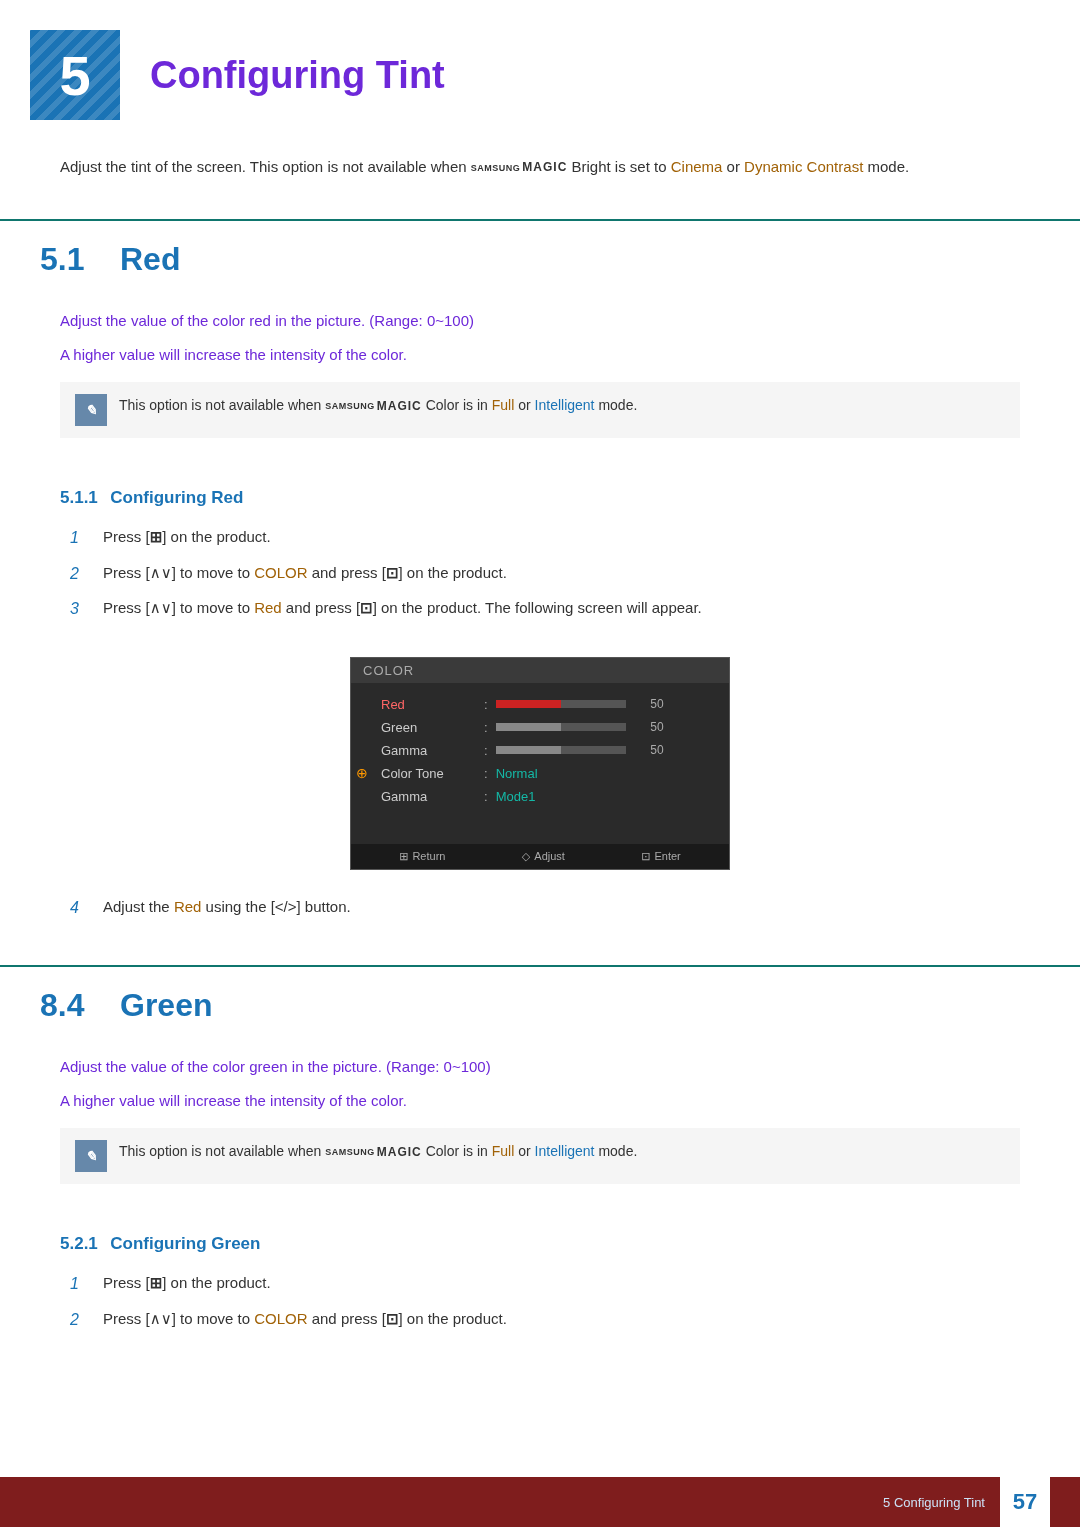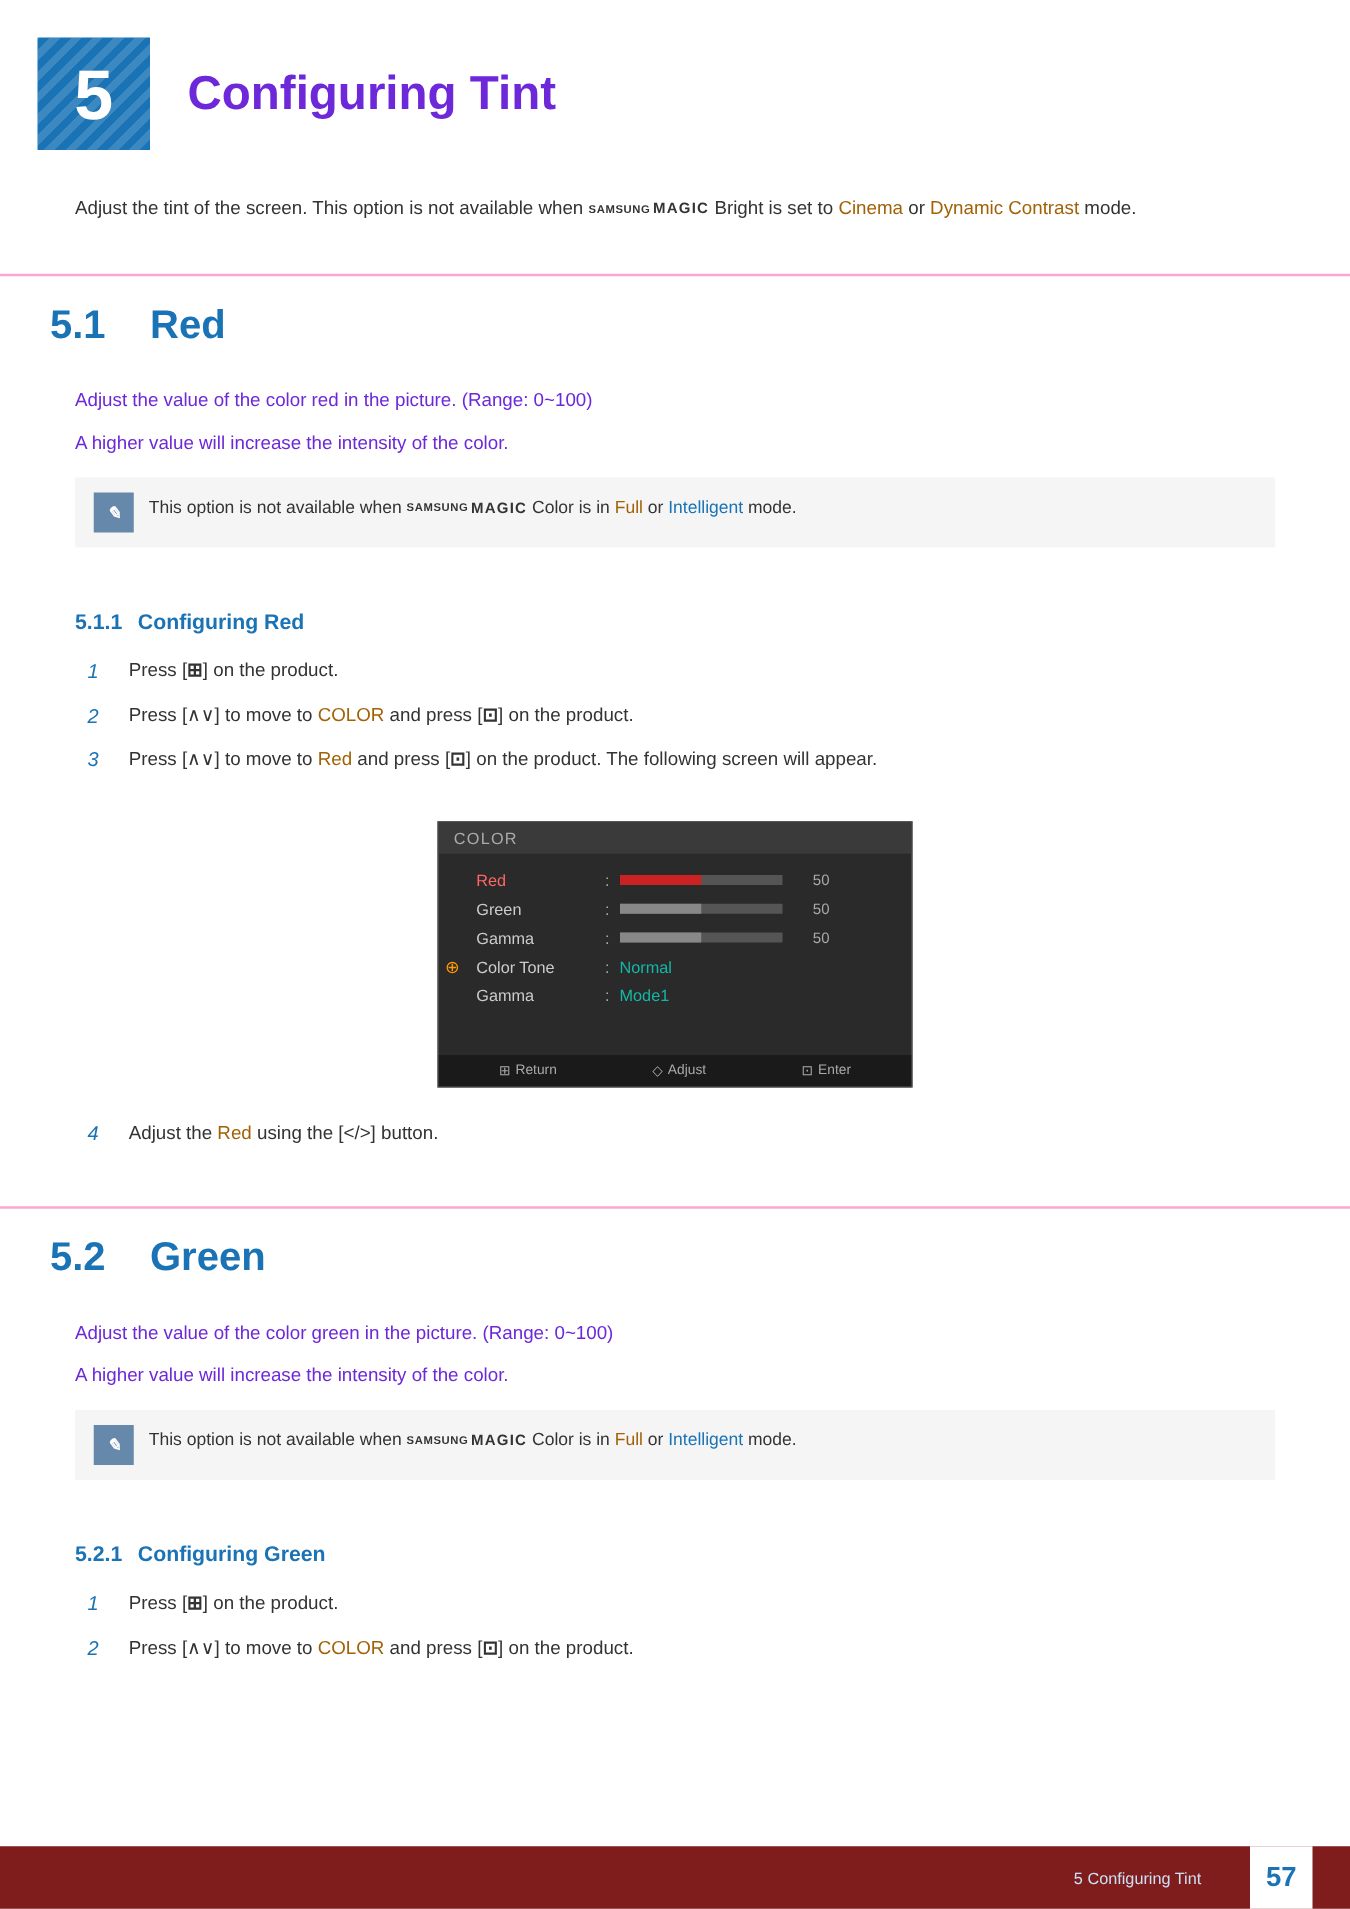--- a/index.html
+++ b/index.html
@@ -75,21 +75,21 @@
       font-size: 15px;
       color: #333;
       line-height: 1.6;
     }
 
     
     .section-header {
       display: flex;
       align-items: flex-start;
       padding: 20px 60px 15px 40px;
-      border-top: 2px solid #f9a8d4;
+      border-top: 2px solid #0f766e;
       margin-top: 10px;
     }
 
     .section-num {
       font-size: 32px;
       font-weight: bold;
       color: #1a73b5;
       margin-right: 20px;
       min-width: 60px;
     }
@@ -344,21 +344,20 @@
     .footer-page-num {
       background: #fff;
       color: #1a73b5;
       font-size: 22px;
       font-weight: bold;
       width: 50px;
       height: 50px;
       display: flex;
       align-items: center;
       justify-content: center;
-      margin-left: 24px;
     }
   </style>
 </head>
 <body>
 
 <div class="page">
 
   <div class="chapter-header">
     <div class="chapter-number-box">
       <span class="chapter-num">5</span>
@@ -499,21 +498,21 @@
   </div>
 
   <ul class="steps-list" style="margin-top:0;">
     <li class="step-item">
       <span class="step-num">4</span>
       <span>Adjust the <span class="clr-orange">Red</span> using the [&lt;/&gt;] button.</span>
     </li>
   </ul>
 
   <div class="section-header" style="margin-top:25px;">
-    <span class="section-num">5.2</span>
+    <span class="section-num">8.4</span>
     <span class="section-title">Green</span>
   </div>
 
   <div class="section-content">
     <p>Adjust the value of the color green in the picture. (Range: 0~100)</p>
     <p>A higher value will increase the intensity of the color.</p>
 
     <div class="note-box">
       <div class="note-icon">✎</div>
       <div class="note-text">

